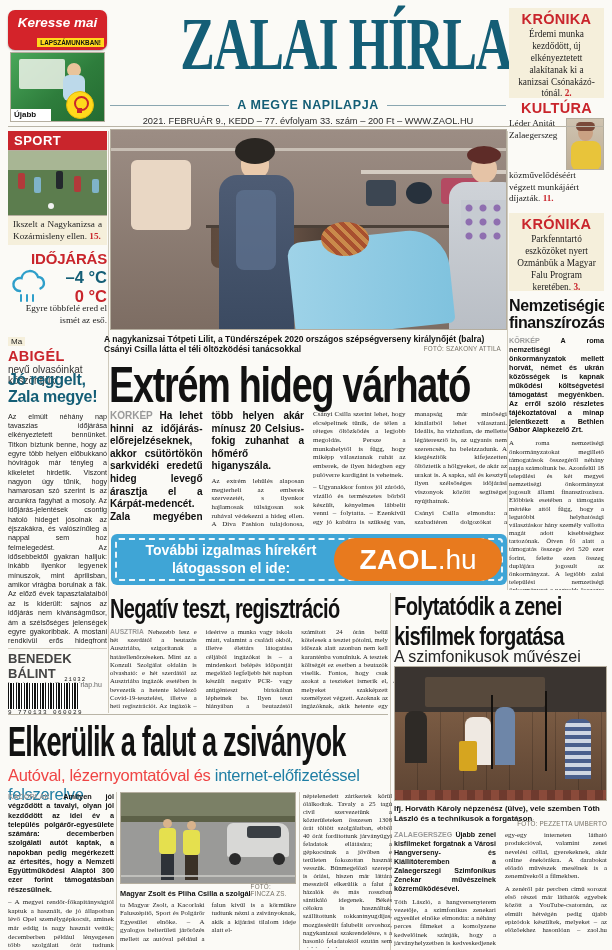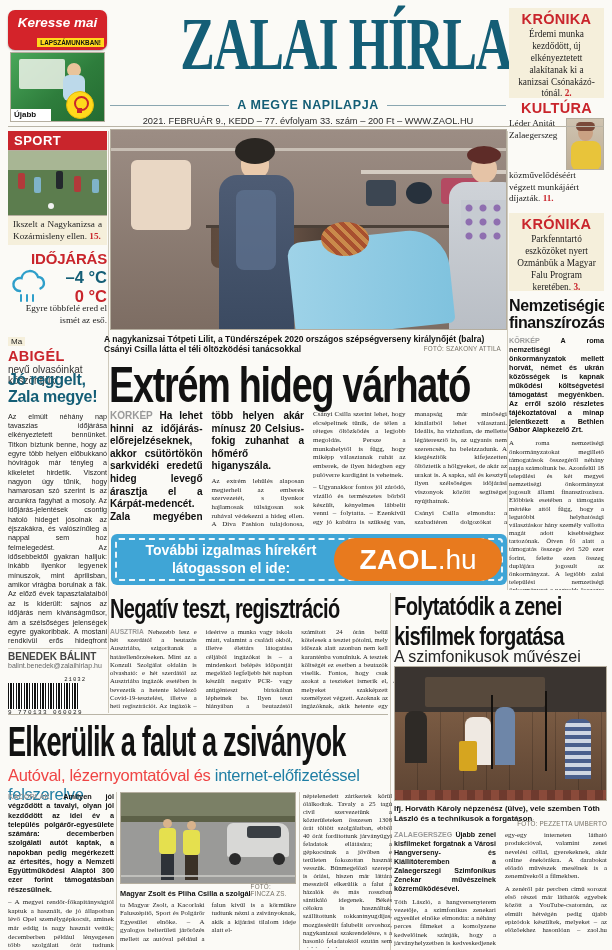--- a/index.html
+++ b/index.html
@@ -138,21 +138,21 @@
     <div style="font-size:10px;color:#333">nevű olvasóinkat köszöntjük!</div>
   </div>
 
   <div class="abs" style="left:8px;top:372px;width:99px">
     <div style="color:#145e76;font-weight:bold;font-size:16px;line-height:1.05;letter-spacing:-.3px">
       <div>Jó reggelt,</div>
       <div>Zala megye!</div>
     </div>
     <div style="font-size:7.2px;line-height:1.3;text-align:justify;color:#222;margin-top:6px;height:232px;overflow:hidden">Az elmúlt néhány nap tavaszias időjárása elkényeztetett bennünket. Titkon bíztunk benne, hogy az egyre több helyen előbukkanó hóvirágok már tényleg a kikeletet hirdetik. Viszont nagyon úgy tűnik, hogy hamarosan szó szerint is az arcunkra fagyhat a mosoly. Az időjárás-jelentések csontig hatoló hideget jósolnak az éjszakákra, és valószínűleg a nappal sem hoz felmelegedést. Az idősebbektől gyakran halljuk: inkább ilyenkor legyenek mínuszok, mint áprilisban, amikor virágba borulnak a fák. Az előző évek tapasztalataiból az is kiderült: sajnos az időjárás nem kívánságműsor, ám a szélsőséges jelenségek egyre gyakoribbak. A mostani rendkívül erős hidegfront állítólag akár március elejéig elhúzódhat, így a közlekedésben is nagyobb óvatosságra és odafigyelésre lesz szükség.</div>
     <div style="border-top:1px solid #cfcabc;margin-top:4px;padding-top:2px">
-      <div style="font-weight:bold;font-size:10px;color:#444">BENEDEK BÁLINT</div>
+      <div style="font-weight:bold;font-size:13px;color:#444">BENEDEK BÁLINT</div>
       <div style="font-size:7px;color:#666">balint.benedek@zalaihirlap.hu</div>
     </div>
   </div>
 
   <div class="abs" style="left:8px;top:676px;width:78px">
     <div style="text-align:right;font:5.6px 'Liberation Mono',monospace;letter-spacing:1px;color:#222">21032</div>
     <div style="width:72px;height:26px;background:repeating-linear-gradient(90deg,#111 0,#111 1px,#fff 1px,#fff 2px,#111 2px,#111 4px,#fff 4px,#fff 5px,#111 5px,#111 6px,#fff 6px,#fff 8px)"></div>
     <div style="font:6px 'Liberation Mono',monospace;letter-spacing:1.4px;color:#222">9 770133 060029</div>
   </div>
 

